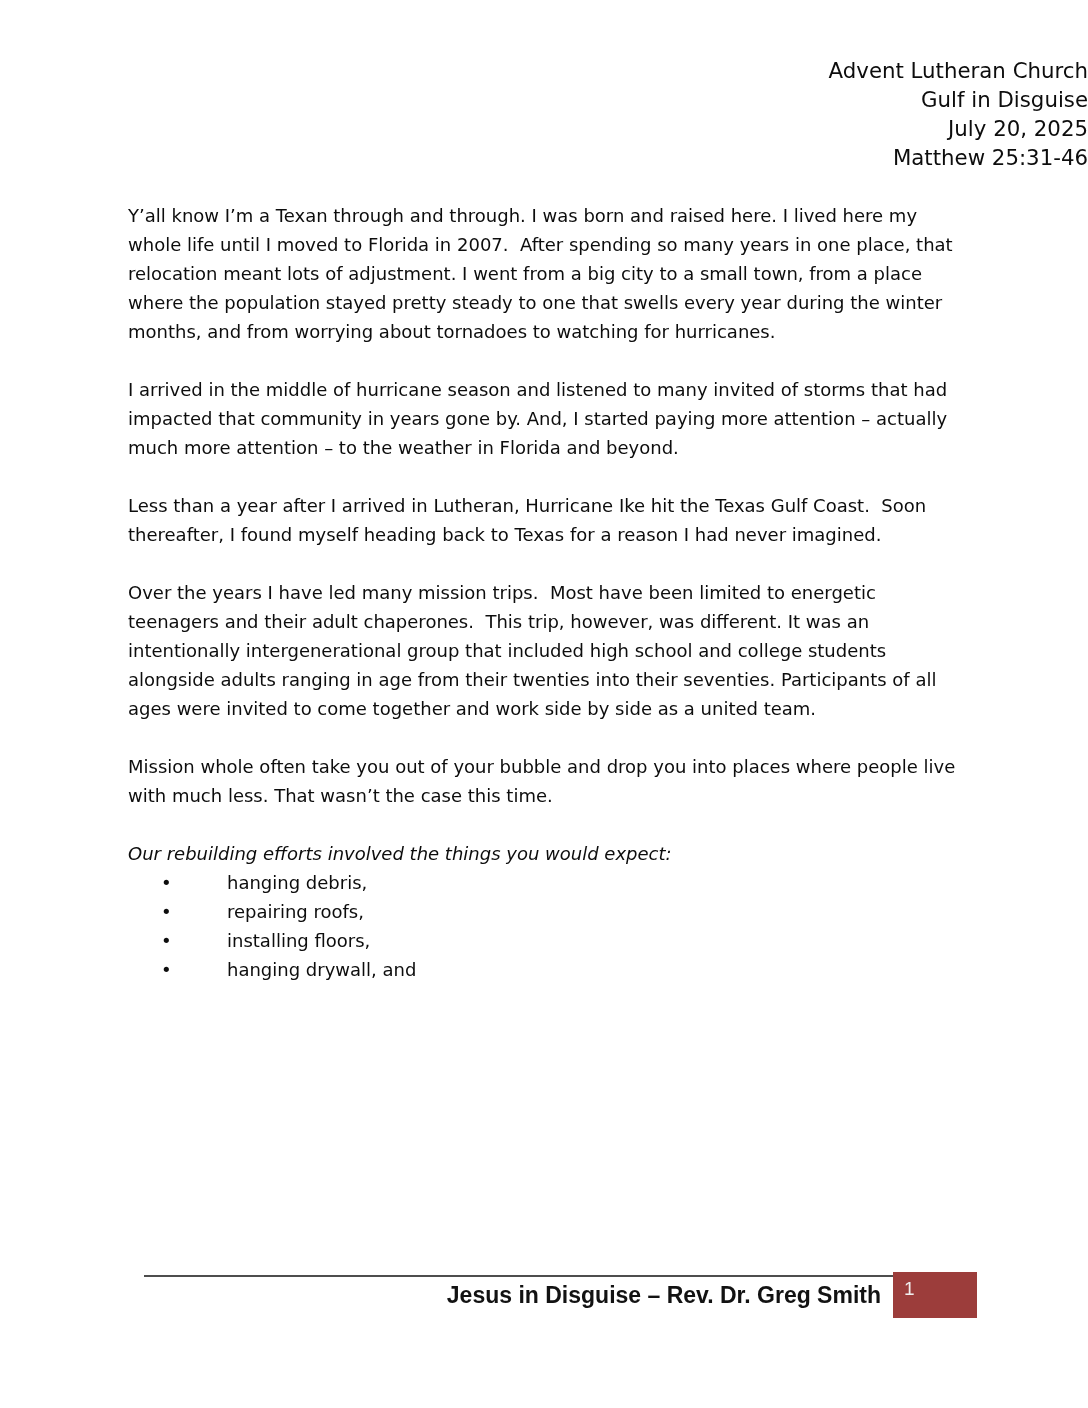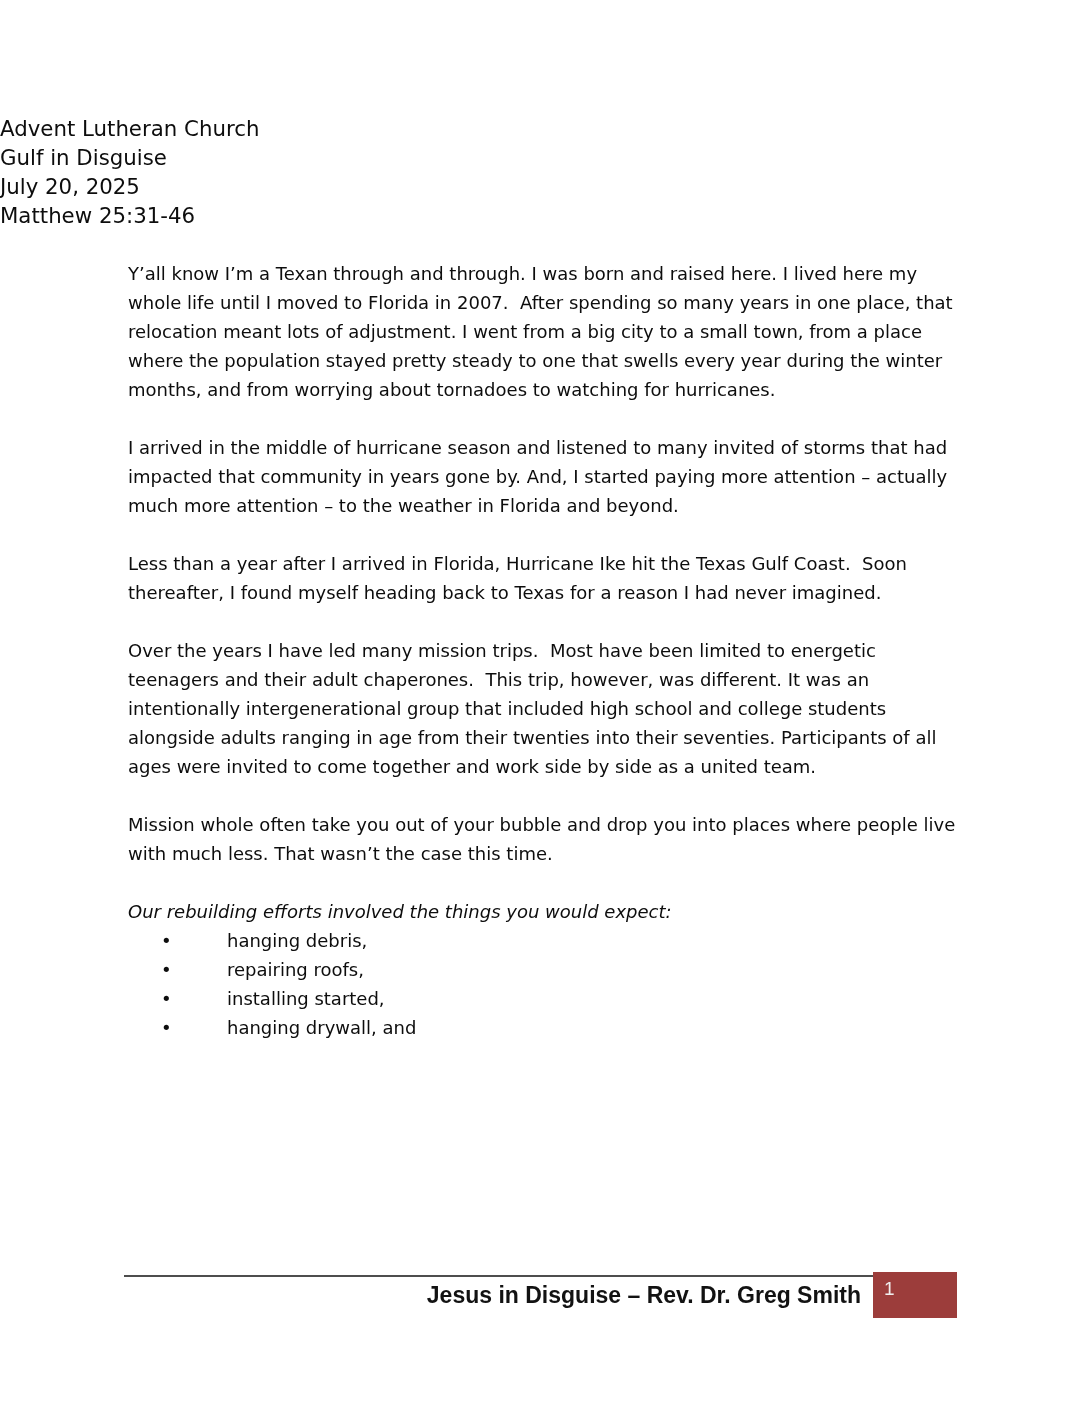--- a/index.html
+++ b/index.html
@@ -10,22 +10,22 @@
   .page {
     position: relative;
     width: 1088px;
     height: 1408px;
     background: #ffffff;
     color: #000000;
     font-family: "DejaVu Sans", sans-serif;
     overflow: hidden;
   }
   .doc-header {
-    padding-top: 114px;
-    text-align: left;
+    padding-top: 56px;
+    text-align: right;
     font-size: 21.3px;
     line-height: 29px;
     color: #0d0d0d;
   }
   .doc-body {
     margin: 29px 128px 0 128px;
     font-size: 18px;
     line-height: 29px;
     color: #0d0d0d;
   }
@@ -48,21 +48,21 @@
   }
   ul.bullets .dot {
     display: inline-block;
     box-sizing: border-box;
     width: 99px;
     padding-left: 33px;
     flex: 0 0 99px;
   }
   .doc-footer {
     position: absolute;
-    left: 124px;
+    left: 144px;
     top: 1275px;
     width: 834px;
     display: flex;
     align-items: flex-start;
   }
   .footer-rule-area {
     box-sizing: border-box;
     width: 749px;
     border-top: 2px solid #4d4d4d;
     text-align: right;
@@ -92,37 +92,37 @@
   <header class="doc-header">
     <div>Advent Lutheran Church</div>
     <div>Gulf in Disguise</div>
     <div>July 20, 2025</div>
     <div>Matthew 25:31-46</div>
   </header>
 
   <main class="doc-body">
     <p>Y’all know I’m a Texan through and through. I was born and raised here. I lived here my whole life until I moved to Florida in 2007.  After spending so many years in one place, that relocation meant lots of adjustment. I went from a big city to a small town, from a place where the population stayed pretty steady to one that swells every year during the winter months, and from worrying about tornadoes to watching for hurricanes.</p>
     <p>I arrived in the middle of hurricane season and listened to many invited of storms that had impacted that community in years gone by. And, I started paying more attention – actually much more attention – to the weather in Florida and beyond.</p>
-    <p>Less than a year after I arrived in Florida, Hurricane Ike hit the Texas Gulf Coast.  Soon thereafter, I found myself heading back to Texas for a reason I had never imagined.</p>
+    <p>Less than a year after I arrived in Lutheran, Hurricane Ike hit the Texas Gulf Coast.  Soon thereafter, I found myself heading back to Texas for a reason I had never imagined.</p>
     <p>Over the years I have led many mission trips.  Most have been limited to energetic teenagers and their adult chaperones.  This trip, however, was different. It was an intentionally intergenerational group that included high school and college students alongside adults ranging in age from their twenties into their seventies. Participants of all ages were invited to come together and work side by side as a united team.</p>
     <p>Mission whole often take you out of your bubble and drop you into places where people live with much less. That wasn’t the case this time.</p>
     <p class="list-intro">Our rebuilding efforts involved the things you would expect:</p>
 
     <ul class="bullets">
       <li>
         <span class="dot">•</span>
         <span>hanging debris,</span>
       </li>
       <li>
         <span class="dot">•</span>
         <span>repairing roofs,</span>
       </li>
       <li>
         <span class="dot">•</span>
-        <span>installing started,</span>
+        <span>installing floors,</span>
       </li>
       <li>
         <span class="dot">•</span>
         <span>hanging drywall, and</span>
       </li>
     </ul>
   </main>
 
   <footer class="doc-footer">
     <div class="footer-rule-area">

